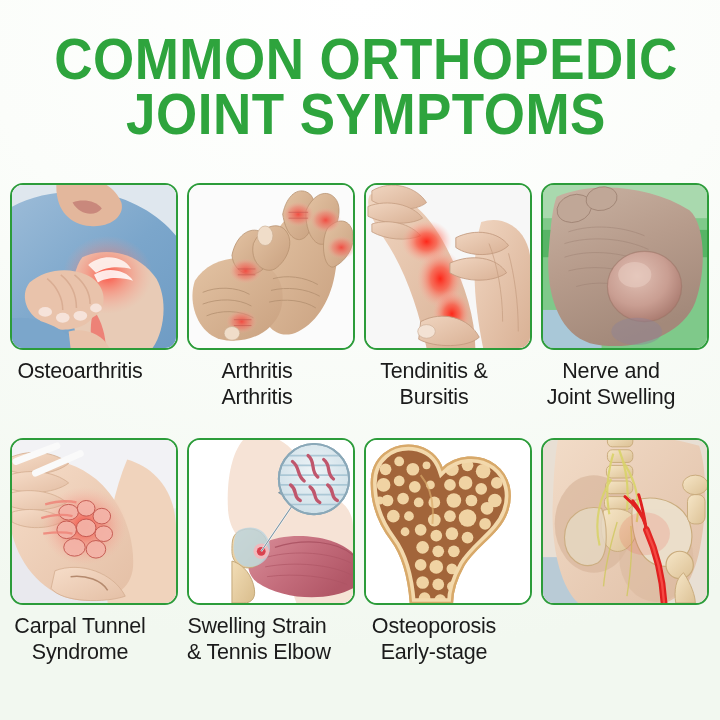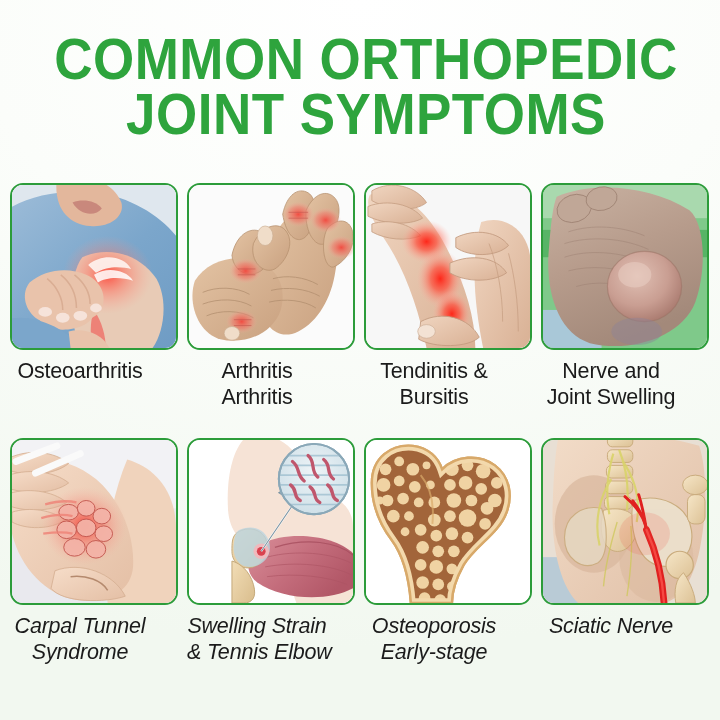--- a/index.html
+++ b/index.html
@@ -39,21 +39,21 @@
     top: 183px;
     left: 10px;
     width: 700px;
     display: grid;
     grid-template-columns: repeat(4, 168px);
     grid-template-rows: auto auto;
     column-gap: 9px;
     row-gap: 0;
   }
   .cell { width: 140px; }
-  .cell.row2 { margin-top: 28px; font-style: italic; }
+  .cell.row2 { margin-top: 28px; }
 
   .card {
     width: 168px;
     height: 167px;
     border: 2px solid #2c9c3a;
     border-radius: 13px;
     overflow: hidden;
     background: #ffffff;
     position: relative;
   }
@@ -578,17 +578,16 @@
           <path d="M98 56 C 102 68, 104 80, 106 92" stroke="#e01f1f" stroke-width="3" fill="none" stroke-linecap="round"></path>
           <path d="M92 62 C 100 72, 104 82, 106 92" stroke="#e01f1f" stroke-width="2.6" fill="none" stroke-linecap="round"></path>
           <path d="M106 92 C 114 110, 122 134, 124 167" stroke="#e01f1f" stroke-width="7" fill="none" stroke-linecap="round"></path>
           <path d="M106 92 C 114 110, 122 134, 124 167" stroke="#ff5b52" stroke-width="2.4" fill="none" stroke-linecap="round" opacity=".7"></path>
 
           <ellipse cx="104" cy="96" rx="26" ry="22" fill="#ef4a3f" opacity=".16"></ellipse>
         </svg>
       </div>
     </div>
     <div class="caption">
-      <span class="l">Sciatic Nerve</span>
     </div>
   </div>
 
 </div>
 
 </body></html>

